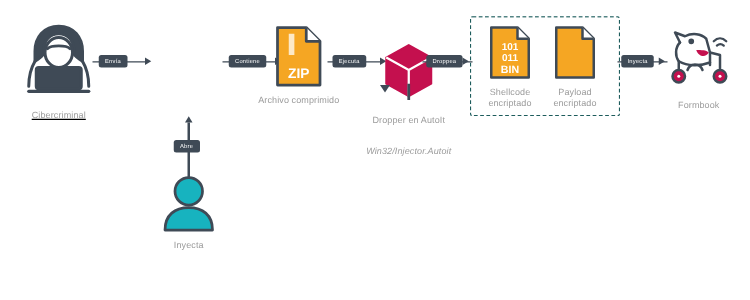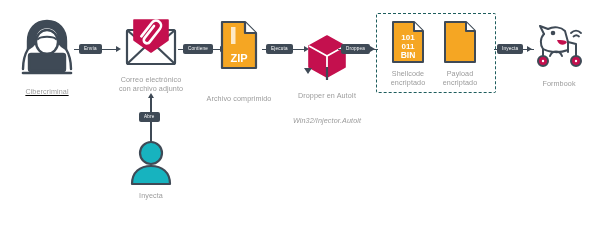--- a/index.html
+++ b/index.html
@@ -86,41 +86,26 @@
         </g>
       </svg>
     </div>
     <div class="cap">Cibercriminal</div>
   </div>
 
   <div class="conn" style="left:74px;top:49px;width:44px;"></div>
   <div class="arrow-r" style="left:116px;top:46.3px;"></div>
   <div class="pill" style="left:79px;top:44px;">Envía</div>
 
-  <div class="node" style="left:116px;top:18px;width:70px;">
-    <div class="art">
-      <svg width="60" height="52" viewBox="0 0 60 52">
-        <rect x="6" y="12" width="48" height="34" rx="1.5" fill="#ffffff" stroke="#3f4a56" stroke-width="2.2"></rect>
-        <path d="M6 12 L30 33 L54 12" fill="none" stroke="#3f4a56" stroke-width="2.2" stroke-linejoin="round"></path>
-        <path d="M6 46 L24 29 M54 46 L36 29" fill="none" stroke="#3f4a56" stroke-width="2.2"></path>
-        <path d="M13 2 L47 2 L47 22 L30 34 L13 22 Z" fill="#c4104e" stroke="#c4104e" stroke-width="1.6" stroke-linejoin="round"></path>
-        <g transform="translate(30,17) rotate(38)">
-          <path d="M-3.2 -9 L-3.2 6.5 a3.2 3.2 0 0 0 6.4 0 L3.2 -10.5 a5 5 0 0 0 -10 0 L-6.8 7" fill="none" stroke="#ffffff" stroke-width="2.6" stroke-linecap="round" stroke-linejoin="round"></path>
-        </g>
-      </svg>
-    </div>
-    <div class="cap">Correo electrónico
-con archivo adjunto</div>
-  </div>
 
   <div class="conn" style="left:178px;top:49px;width:44px;"></div>
   <div class="arrow-r" style="left:220px;top:46.3px;"></div>
   <div class="pill" style="left:183px;top:44px;">Contiene</div>
 
-  <div class="node" style="left:205px;top:20px;width:68px;gap:19px;">
+  <div class="node" style="left:205px;top:20px;width:68px;">
     <div class="art">
       <svg width="40" height="50" viewBox="0 0 40 50">
         <path d="M3 2 L26 2 L37 13 L37 48 L3 48 Z" fill="#f5a623" stroke="#3f4a56" stroke-width="2.2" stroke-linejoin="round"></path>
         <path d="M26 2 L26 13 L37 13" fill="#ffffff" stroke="#3f4a56" stroke-width="2.2" stroke-linejoin="round"></path>
         <rect x="12" y="7" width="4.5" height="17" fill="#ffffff" opacity=".75"></rect>
         <text x="20" y="42" font-family="Liberation Sans, sans-serif" font-size="11" font-weight="bold" fill="#ffffff" text-anchor="middle">ZIP</text>
       </svg>
     </div>
     <div class="cap">Archivo comprimido</div>
   </div>

